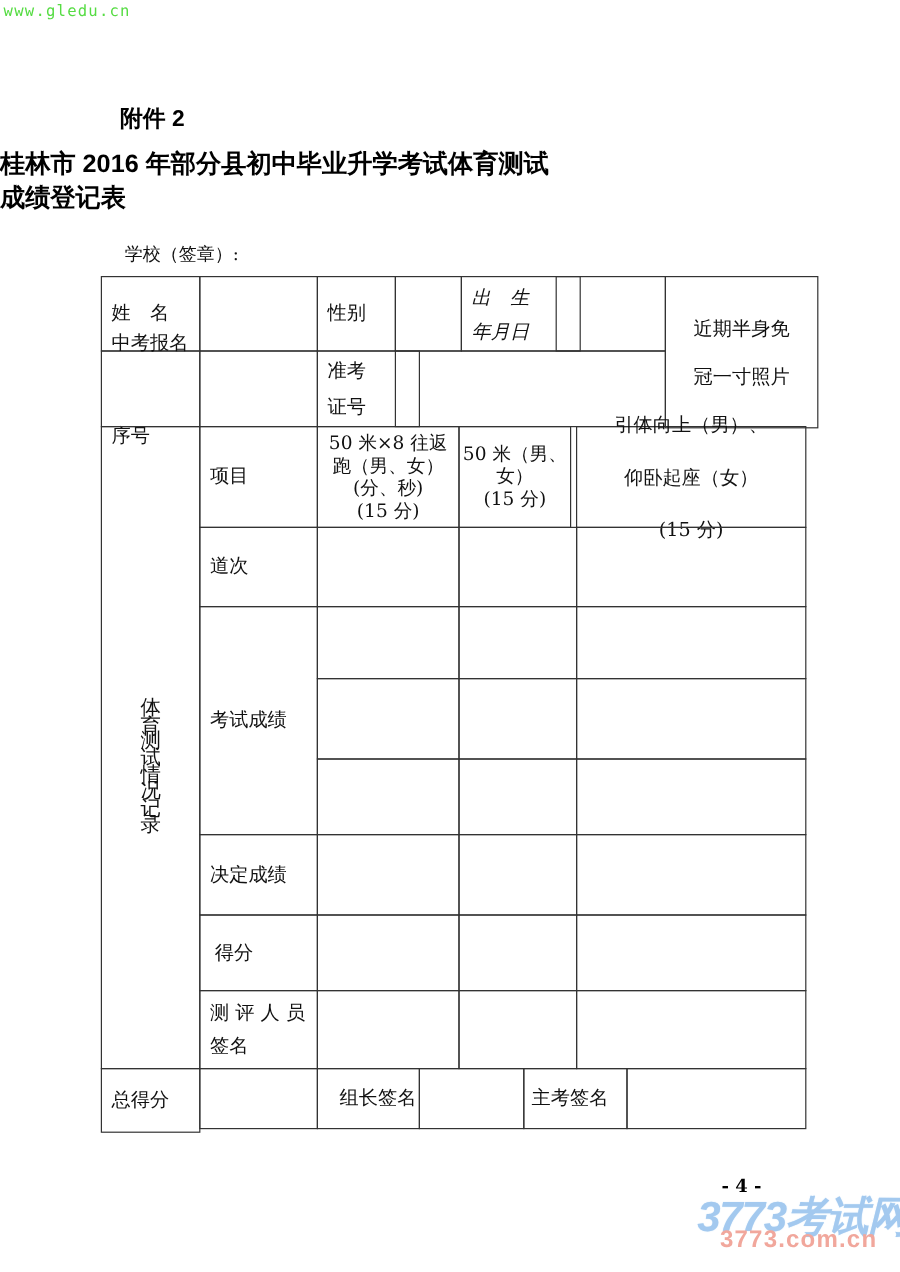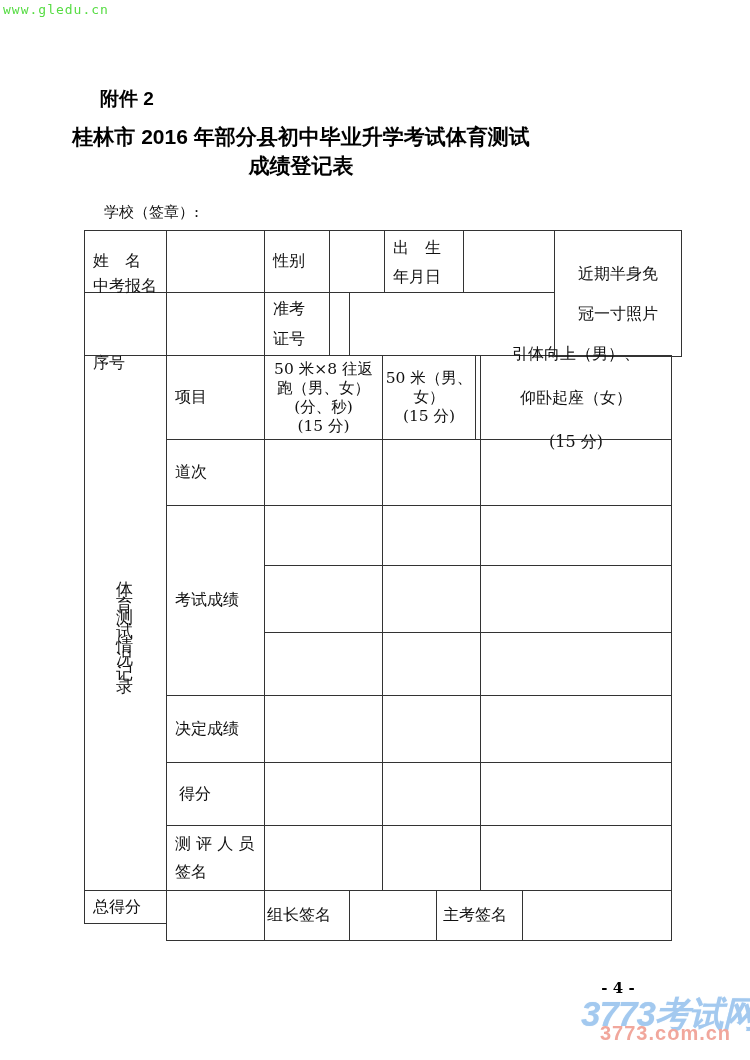--- a/index.html
+++ b/index.html
@@ -12,21 +12,21 @@
     position:absolute;left:3px;top:2px;
     font-family:"DejaVu Sans Mono","Liberation Mono",monospace;
     font-size:13px;color:#56dc43;letter-spacing:1px;
   }
   .attachment{
     position:absolute;left:100px;top:86px;
     font-family:"Liberation Sans","DejaVu Sans",sans-serif;
     font-weight:bold;font-size:19px;color:#000;text-align:center;
   }
   .doc-title{
-    position:absolute;left:0;top:122px;width:602px;text-align:center;
+    position:absolute;left:0;top:122px;width:602px;
     font-family:"Liberation Sans","DejaVu Sans",sans-serif;
     font-weight:bold;font-size:21px;line-height:29px;color:#000;
   }
   .school-label{
     position:absolute;left:104px;top:203px;font-size:15px;color:#111;
   }
   .form-table{position:absolute;left:84px;top:230px;width:588px;height:711px;}
   .cell{
     position:absolute;box-sizing:border-box;border:1px solid #333;
     font-size:16px;color:#111;background:transparent;
@@ -73,21 +73,21 @@
 </div>
 
 <div class="school-label">学校（签章）:</div>
 
 <div class="form-table">
 
   <div class="cell lab" style="left:0;top:0;width:83px;height:63px;">姓　名</div>
   <div class="cell" style="left:82px;top:0;width:99px;height:63px;"></div>
   <div class="cell lab" style="left:180px;top:0;width:66px;height:63px;">性别</div>
   <div class="cell" style="left:245px;top:0;width:56px;height:63px;"></div>
-  <div class="cell lab2" style="left:300px;top:0;width:80px;height:63px;line-height:29px;">
+  <div class="cell lab2" style="left:300px;top:0;width:100px;height:63px;line-height:29px;font-style:italic;">
     <span>出　生</span>
     <span>年月日</span>
   </div>
   <div class="cell" style="left:379px;top:0;width:92px;height:63px;"></div>
   <div class="cell ctr photo-note" style="left:470px;top:0;width:128px;height:127px;">
     <span>近期半身免</span>
     <span>冠一寸照片</span>
   </div>
 
   <div class="cell lab2" style="left:0;top:62px;width:83px;height:64px;gap:47px;">
@@ -150,23 +150,23 @@
   <div class="cell" style="left:396px;top:532px;width:192px;height:64px;"></div>
 
   <div class="cell lab2" style="left:82px;top:595px;width:99px;height:66px;line-height:28px;">
     <span>测 评 人 员</span>
     <span>签名</span>
   </div>
   <div class="cell" style="left:180px;top:595px;width:119px;height:66px;"></div>
   <div class="cell" style="left:298px;top:595px;width:99px;height:66px;"></div>
   <div class="cell" style="left:396px;top:595px;width:192px;height:66px;"></div>
 
-  <div class="cell lab" style="left:0;top:660px;width:83px;height:34px;">总得分</div>
+  <div class="cell lab" style="left:0;top:660px;width:83px;height:54px;">总得分</div>
   <div class="cell" style="left:82px;top:660px;width:99px;height:51px;"></div>
-  <div class="cell lab" style="left:180px;top:660px;width:86px;height:51px;padding-left:2px;">组长签名</div>
+  <div class="cell lab" style="left:180px;top:660px;width:86px;height:51px;padding-left:18px;">组长签名</div>
   <div class="cell" style="left:265px;top:660px;width:88px;height:51px;"></div>
   <div class="cell lab" style="left:352px;top:660px;width:87px;height:51px;padding-left:6px;">主考签名</div>
   <div class="cell" style="left:438px;top:660px;width:150px;height:51px;"></div>
 
 </div>
 
 <div class="page-number">- 4 -</div>
 <div class="logo-main">3773考试网</div>
 <div class="logo-domain">3773.com.cn</div>
 

